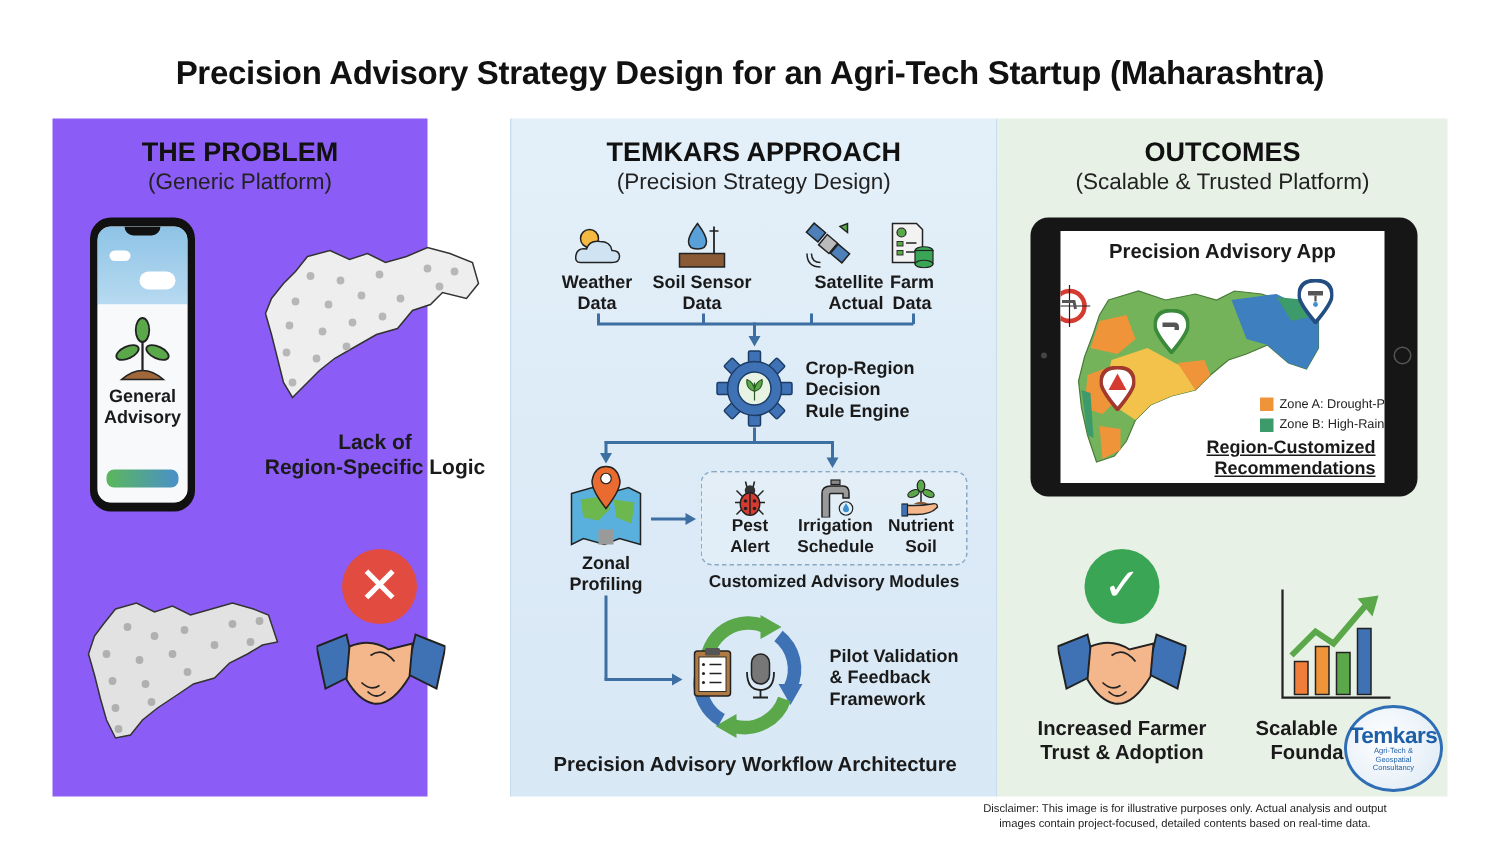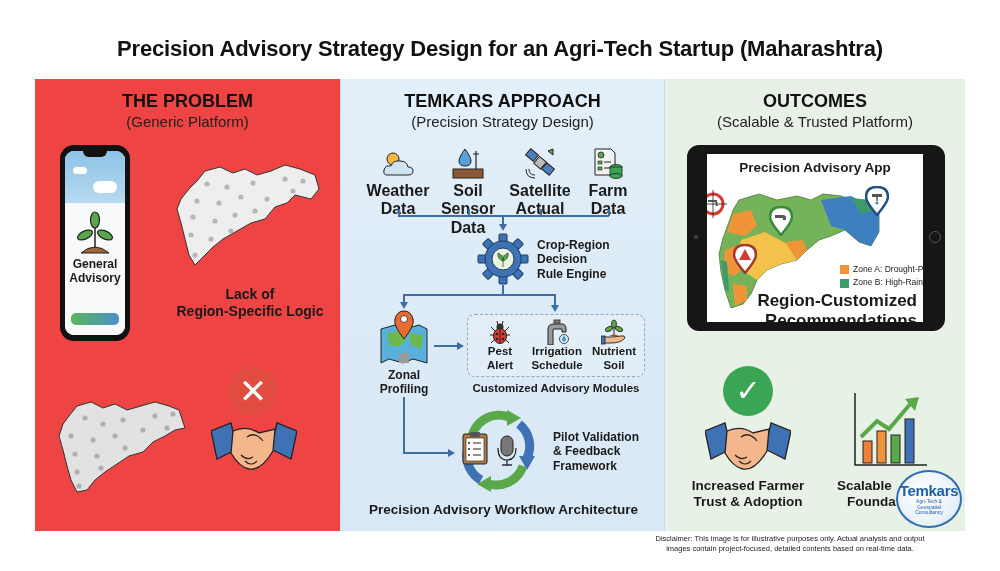--- a/index.html
+++ b/index.html
@@ -5,21 +5,21 @@
   * { box-sizing: border-box; margin: 0; padding: 0; }
   html, body { width: 1000px; height: 571px; background: #ffffff; overflow: hidden; }
   body { font-family: "Liberation Sans", "DejaVu Sans", sans-serif; color: #1a1a1a; position: relative; }
 
   .main-title {
     position: absolute; left: 0; top: 36px; width: 1000px; text-align: center;
     font-size: 22px; font-weight: bold; color: #111; letter-spacing: -0.2px;
   }
 
   .panel { position: absolute; top: 79px; height: 452px; }
-  .panel-problem { left: 35px; width: 305px; background: #ef4444; }
+  .panel-problem { left: 35px; width: 250px; background: #8b5cf6; }
   .panel-approach { left: 340px; width: 325px; background: linear-gradient(180deg, #e4f0f9 0%, #dbeaf6 60%, #d8e8f4 100%); border-left: 1px solid #c7dcec; border-right: 1px solid #c7dcec; }
   .panel-outcomes { left: 665px; width: 300px; background: #e8f1e6; }
 
   .panel-heading { position: absolute; left: 0; width: 100%; text-align: center; top: 12px; }
   .panel-heading .h1 { font-size: 18px; font-weight: bold; color: #111; display: block; }
   .panel-heading .h2 { font-size: 15px; color: #222; display: block; margin-top: 1px; }
 
   .abs { position: absolute; }
   .label-bold { font-weight: bold; font-size: 13px; color: #1a1a1a; text-align: center; line-height: 1.2; }
   .label-med { font-weight: bold; font-size: 12px; color: #1a1a1a; text-align: center; line-height: 1.2; }
@@ -33,21 +33,21 @@
   .phone-body { position: absolute; top: 52px; left: 0; right: 0; bottom: 0; background: #f7f9fb; }
   .phone-bar { position: absolute; left: 6px; right: 6px; bottom: 10px; height: 12px; border-radius: 5px; background: linear-gradient(90deg, #5bb75b, #4a90c9); }
   .handshake-wrap svg, .icon-svg { display: block; }
 
   .badge-x { width: 50px; height: 50px; border-radius: 50%; background: #e24b3f; color: #fff; font-size: 34px; font-weight: bold; text-align: center; line-height: 50px; }
   .badge-check { width: 50px; height: 50px; border-radius: 50%; background: #3aa655; color: #fff; font-size: 30px; font-weight: bold; text-align: center; line-height: 50px; }
 
   
   .src-item { position: absolute; top: 66px; width: 74px; text-align: center; }
   .src-icon { height: 34px; display: flex; justify-content: center; align-items: flex-end; margin-bottom: 3px; }
-  .src-label { font-weight: bold; font-size: 16px; line-height: 1.15; color: #1a1a1a; }
+  .src-label { font-weight: bold; font-size: 12px; line-height: 1.15; color: #1a1a1a; }
 
   .line { position: absolute; background: #3d6fa3; }
   .arrowhead-down { position: absolute; width: 0; height: 0; border-left: 4px solid transparent; border-right: 4px solid transparent; border-top: 7px solid #3d6fa3; }
   .arrowhead-right { position: absolute; width: 0; height: 0; border-top: 4px solid transparent; border-bottom: 4px solid transparent; border-left: 7px solid #3d6fa3; }
 
   .modules-box { position: absolute; left: 126px; top: 235px; width: 178px; height: 63px; border: 1.5px dashed #8aa9c4; border-radius: 8px; background: rgba(230,240,248,0.7); }
   .module { position: absolute; top: 4px; text-align: center; width: 56px; }
   .module .label-med { font-size: 11.5px; }
 
   
@@ -178,21 +178,21 @@
     <div class="src-icon">
       <svg width="34" height="32" viewBox="0 0 34 32">
         <path d="M14 2 Q20 10 20 14 Q20 19 14 19 Q8 19 8 14 Q8 10 14 2 Z" fill="#5aa0d8" stroke="#222" stroke-width="1"></path>
         <line x1="25" y1="4" x2="25" y2="22" stroke="#222" stroke-width="1.2"></line>
         <line x1="22" y1="7" x2="28" y2="7" stroke="#222" stroke-width="1"></line>
         <rect x="2" y="22" width="30" height="9" fill="#8a5a36" stroke="#222" stroke-width="1"></rect>
       </svg>
     </div>
     <div class="src-label"><span>Soil Sensor</span><br><span>Data</span></div>
   </div>
-  <div class="src-item" style="left:162px;">
+  <div class="src-item" style="left:174px;text-align:right;">
     <div class="src-icon">
       <svg width="34" height="32" viewBox="0 0 34 32">
         <rect x="4" y="4" width="10" height="8" transform="rotate(40 9 8)" fill="#4d7fb8" stroke="#222" stroke-width="1"></rect>
         <rect x="20" y="18" width="10" height="8" transform="rotate(40 25 22)" fill="#4d7fb8" stroke="#222" stroke-width="1"></rect>
         <rect x="13" y="11" width="9" height="9" transform="rotate(40 17 15)" fill="#bbb" stroke="#222" stroke-width="1"></rect>
         <path d="M25 4 L30 2 L30 8 Z" fill="#5aa84a" stroke="#222" stroke-width="1"></path>
         <path d="M6 22 Q6 28 12 28 M3 22 Q3 31 12 31" stroke="#222" stroke-width="1" fill="none"></path>
       </svg>
     </div>
     <div class="src-label"><span>Satellite</span><br><span>Actual</span></div>
@@ -390,21 +390,21 @@
       <svg class="abs" style="left:-8px;top:36px;" width="28" height="28" viewBox="0 0 28 28">
         <circle cx="14" cy="14" r="10" fill="#fff" stroke="#d63b32" stroke-width="3"></circle>
         <line x1="14" y1="0" x2="14" y2="28" stroke="#222" stroke-width="0.8"></line>
           <line x1="0" y1="14" x2="28" y2="14" stroke="#222" stroke-width="0.8"></line>
         <path d="M9 11 L17 11 L18 16" stroke="#555" stroke-width="2" fill="none"></path>
       </svg>
       <div class="abs" style="left:133px;top:110px;">
         <div class="legend-row"><span class="legend-sw" style="background:#f0943a;"></span><span>Zone A: Drought-Prone</span></div>
         <div class="legend-row" style="margin-top:3px;"><span class="legend-sw" style="background:#3d9a6b;"></span><span>Zone B: High-Rainfall</span></div>
       </div>
-      <div class="abs label-bold" style="right:6px;top:137px;text-align:right;font-size:17px;">
+      <div class="abs label-bold" style="right:6px;top:137px;text-align:right;font-size:12px;text-decoration:underline;">
         <span>Region-Customized</span><br>
         <span>Recommendations</span>
       </div>
     </div>
   </div>
 
   <div class="abs badge-check" style="left:58px;top:287px;">✓</div>
   <svg class="abs icon-svg" style="left:40px;top:340px;" width="86" height="58" viewBox="0 0 86 58">
     <path d="M0 12 L20 4 L26 30 L6 40 Z" fill="#3f72b5" stroke="#222" stroke-width="1.3"></path>
     <path d="M86 12 L66 4 L60 30 L80 40 Z" fill="#3f72b5" stroke="#222" stroke-width="1.3"></path>

